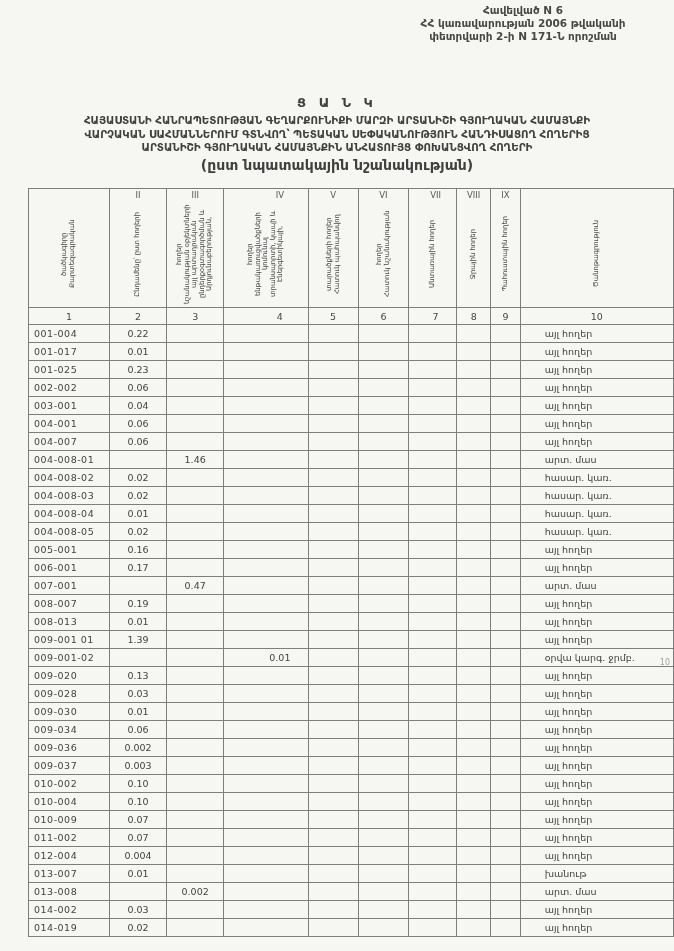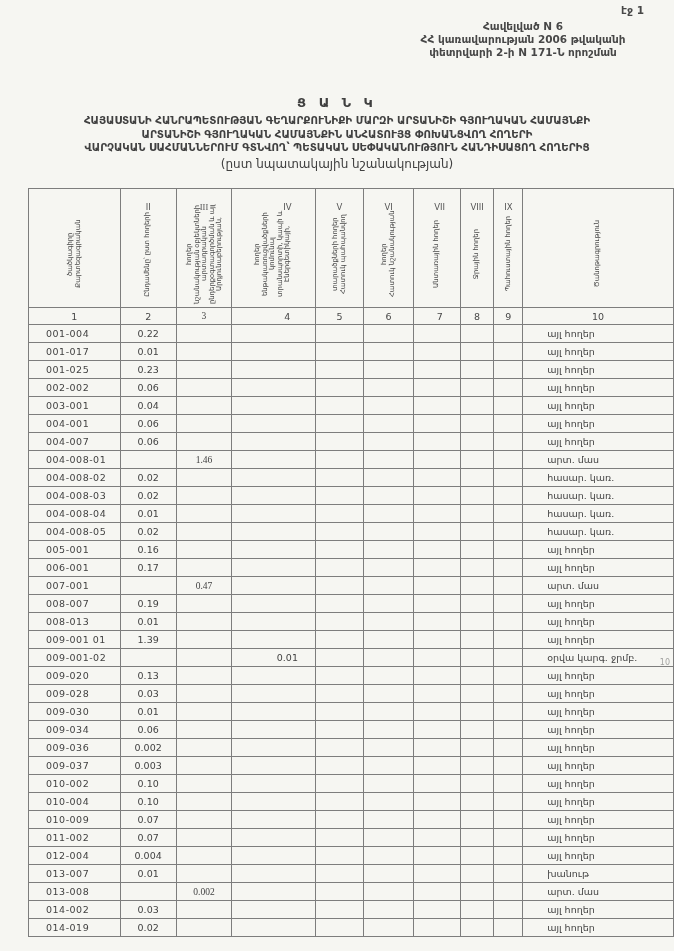--- a/index.html
+++ b/index.html
@@ -20,69 +20,68 @@
   }
   .pagelabel{text-align:right;padding-right:14px;font-size:10.5px;margin-bottom:3px;}
 
   
   .titleblock{
     position:absolute;top:95px;left:20px;width:634px;
     text-align:center;color:#404040;
   }
   .titleblock .h{font-size:13px;font-weight:bold;letter-spacing:4px;margin-bottom:4px;}
   .titleblock .l{font-size:10.3px;font-weight:bold;line-height:13.5px;}
-  .titleblock .s{font-size:12px;font-weight:normal;margin-top:2px;}
+  .titleblock .s{font-size:14px;font-weight:bold;margin-top:2px;}
 
   
   table{
     position:absolute;left:28px;top:188px;
     border-collapse:collapse;table-layout:fixed;
     font-size:9.5px;color:#3d3d3d;
   }
   th,td{border:1px solid #7d7d7d;padding:0;vertical-align:middle;}
   thead th{height:118px;vertical-align:top;position:relative;font-weight:normal;}
-  .numeral{height:13px;line-height:13px;text-align:center;font-size:8.5px;color:#555;margin-top:12px;}
+  .numeral{height:13px;line-height:13px;text-align:center;font-size:8.5px;color:#555;}
   .vwrap{position:absolute;top:14px;bottom:2px;left:0;right:0;display:flex;align-items:center;justify-content:center;}
   .vlabel{
     writing-mode:vertical-lr;transform:rotate(180deg);
     font-size:6.8px;line-height:7.6px;color:#4a4a4a;
     max-height:100px;text-align:center;letter-spacing:0;
   }
   .numrow td{height:16px;text-align:center;font-size:9.5px;color:#474747;}
   tbody td{height:17px;font-size:9.5px;color:#424242;}
-  tbody td.code{text-align:left;padding-left:17px;letter-spacing:0.5px;}
+  tbody td.code{text-align:left;padding-left:5px;letter-spacing:0.5px;}
   tbody td.val{text-align:center;}
   tbody td.note{text-align:left;padding-left:24px;}
 
   
-  .c0{width:82px;} .c1{width:60px;} .c2{width:60px;font-family:Liberation Serif, serif;} .c3{width:60px;padding-left:28px;}
+  .c0{width:82px;} .c1{width:60px;} .c2{width:60px;} .c3{width:60px;padding-left:28px;}
   .c4{width:55px;} .c5{width:55px;} .c6{width:45px;padding-left:6px;} .c7{width:36px;}
   .c8{width:31px;} .c9{width:140px;}
 
   .artifact{
     position:absolute;right:4px;top:658px;font-size:8px;color:#6a6a6a;opacity:.6;
   }
 </style>
 </head>
 <body>
 
 <div class="page">
 
   <div class="corner">
-    <div class="pagelabel">էջ 1</div>
     <div>Հավելված N 6</div>
     <div>ՀՀ կառավարության 2006 թվականի</div>
     <div>փետրվարի 2-ի N 171-Ն որոշման</div>
   </div>
 
   <div class="titleblock">
     <div class="h">Ց Ա Ն Կ</div>
     <div class="l">ՀԱՅԱՍՏԱՆԻ ՀԱՆՐԱՊԵՏՈՒԹՅԱՆ ԳԵՂԱՐՔՈՒՆԻՔԻ ՄԱՐԶԻ ԱՐՏԱՆԻՇԻ ԳՅՈՒՂԱԿԱՆ ՀԱՄԱՅՆՔԻ</div>
+    <div class="l">ՎԱՐՉԱԿԱՆ ՍԱՀՄԱՆՆԵՐՈՒՄ ԳՏՆՎՈՂ՝ ՊԵՏԱԿԱՆ ՍԵՓԱԿԱՆՈՒԹՅՈՒՆ ՀԱՆԴԻՍԱՑՈՂ ՀՈՂԵՐԻՑ</div>
     <div class="l">ԱՐՏԱՆԻՇԻ ԳՅՈՒՂԱԿԱՆ ՀԱՄԱՅՆՔԻՆ ԱՆՀԱՏՈՒՅՑ ՓՈԽԱՆՑՎՈՂ ՀՈՂԵՐԻ</div>
-    <div class="l">ՎԱՐՉԱԿԱՆ ՍԱՀՄԱՆՆԵՐՈՒՄ ԳՏՆՎՈՂ՝ ՊԵՏԱԿԱՆ ՍԵՓԱԿԱՆՈՒԹՅՈՒՆ ՀԱՆԴԻՍԱՑՈՂ ՀՈՂԵՐԻՑ</div>
     <div class="s">(ըստ նպատակային նշանակության)</div>
   </div>
 
   <table>
     <thead>
       <tr id="hdr-row">
           <th class="c0">
             <div class="numeral"></div>
             <div class="vwrap">
               <div class="vlabel">Քարտեզագրական ծածկագիրը</div>

